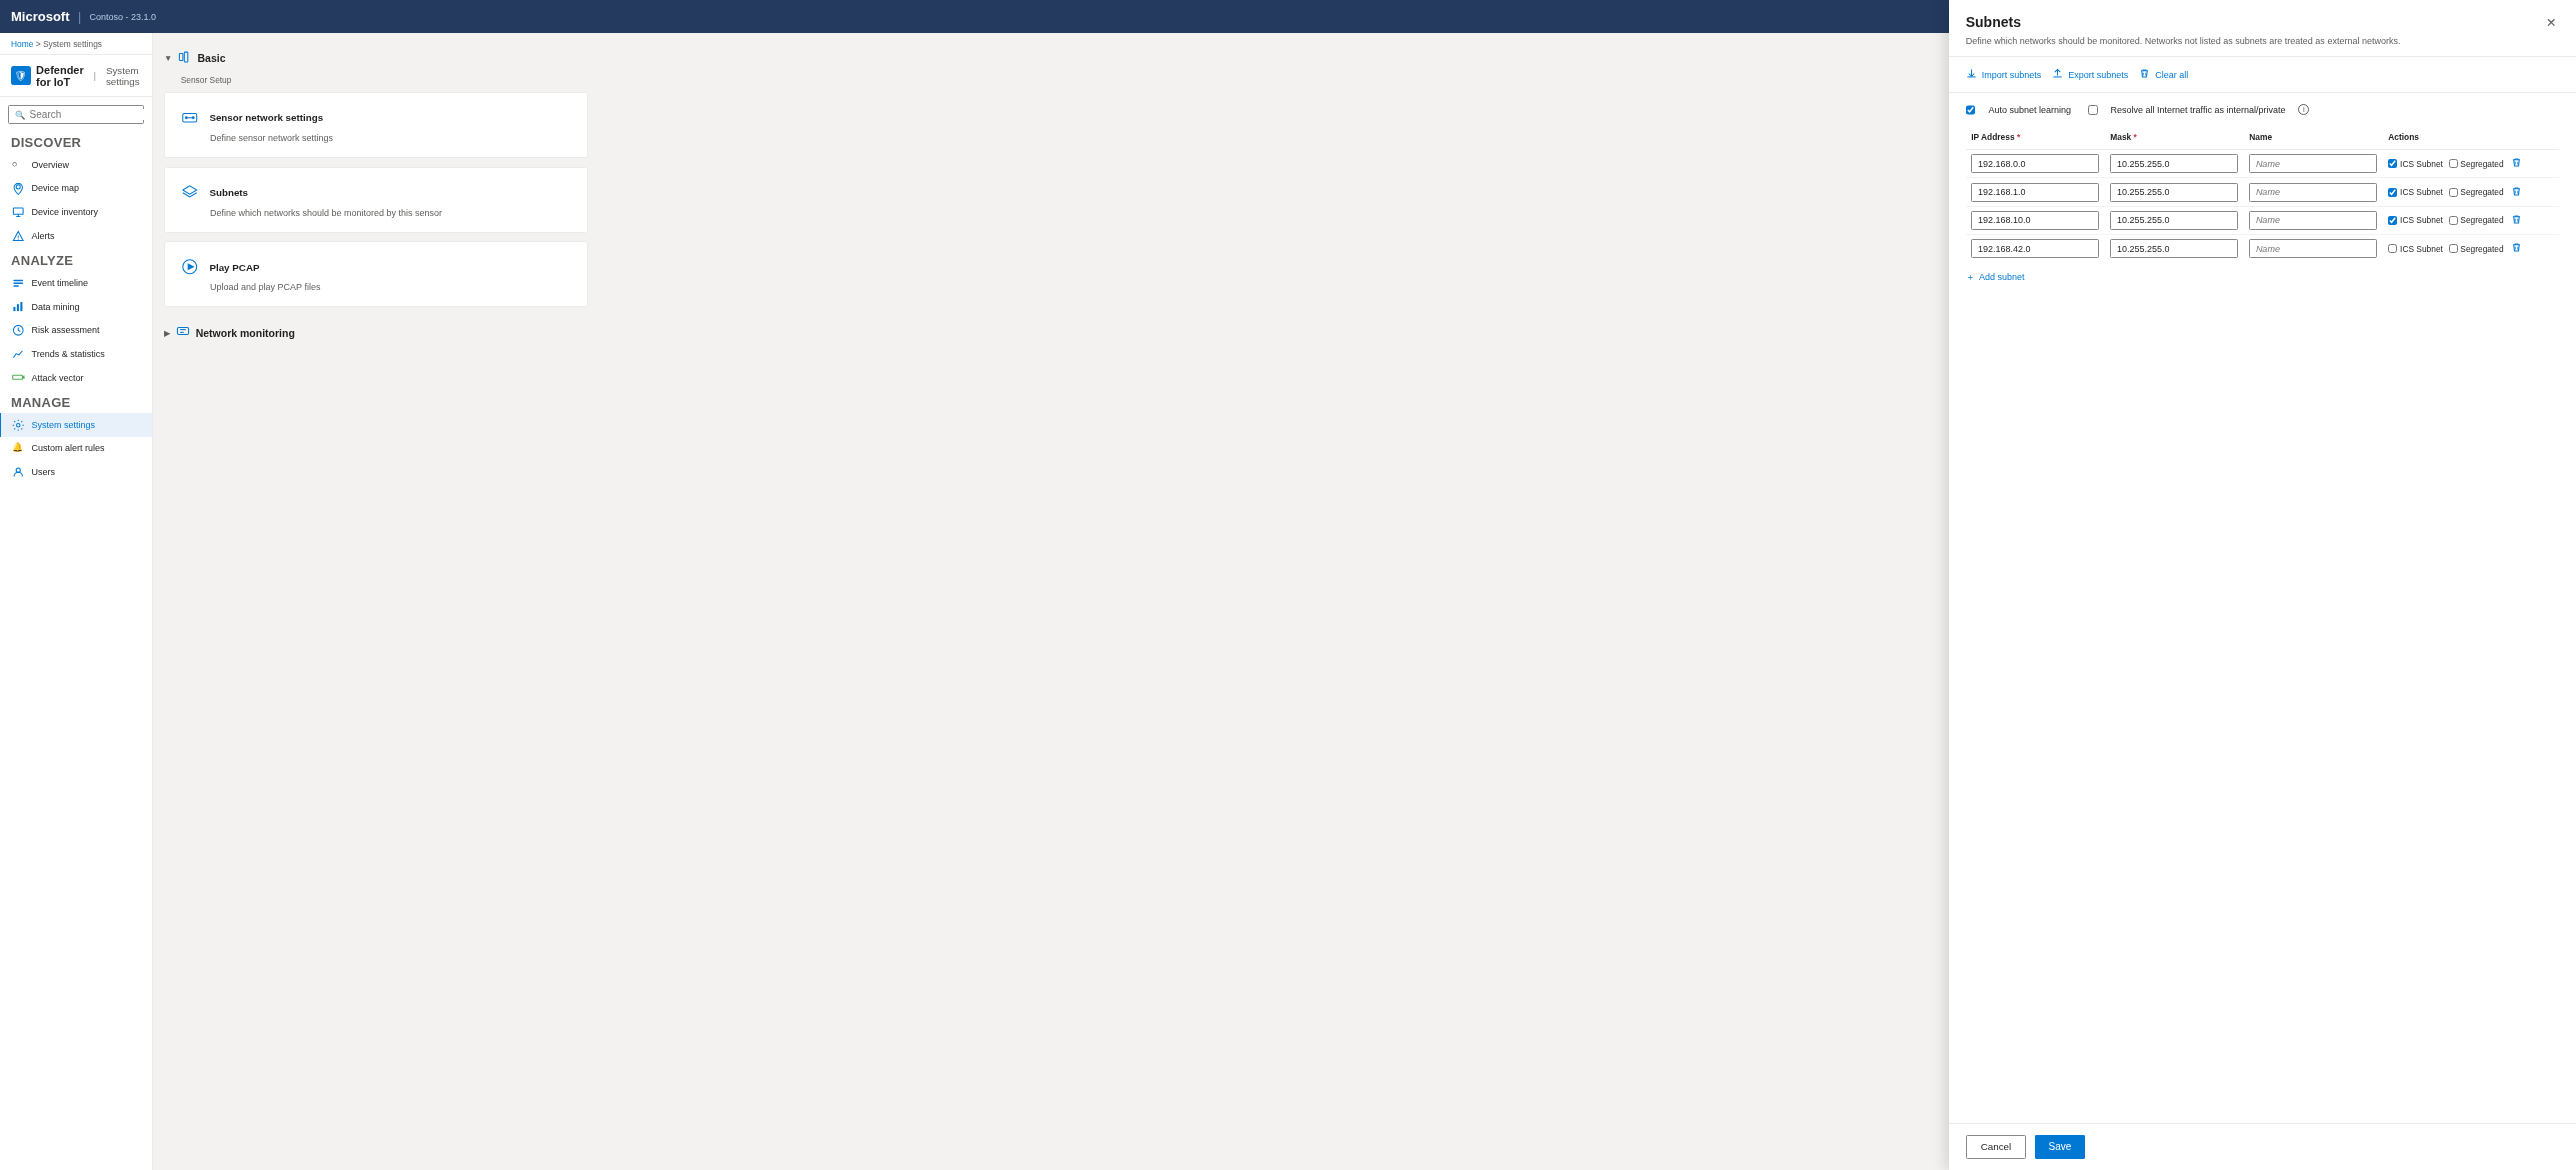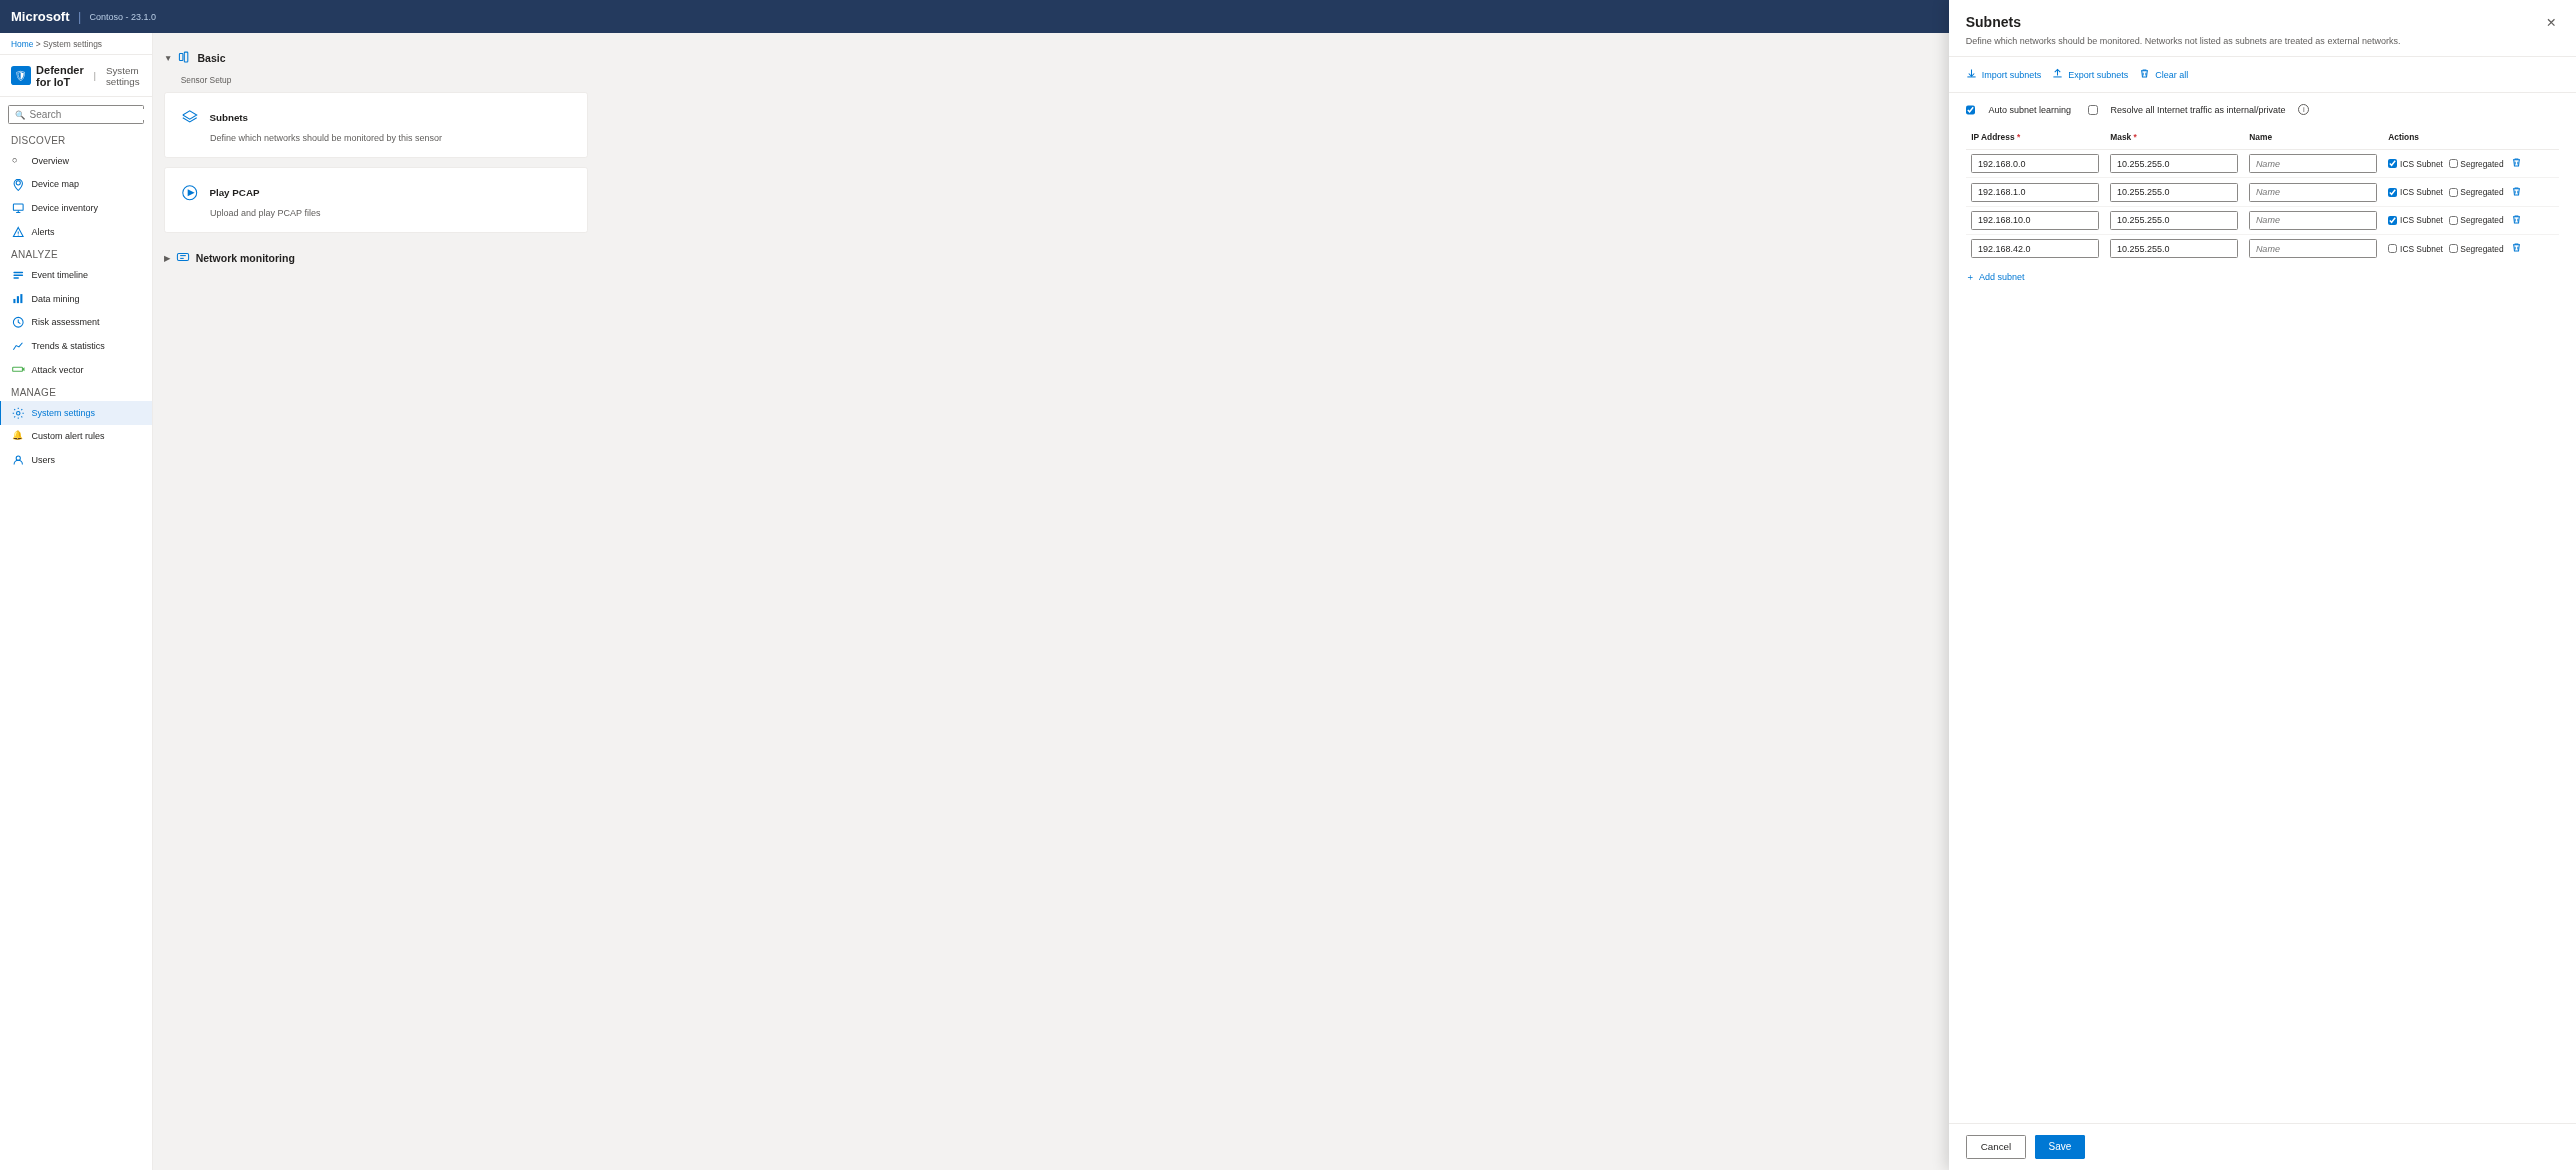--- a/index.html
+++ b/index.html
@@ -104,22 +104,22 @@
       border: none;
       outline: none;
       font-size: 10px;
       flex: 1;
       color: #201f1e;
     }
     .search-icon-svg { color: #605e5c; font-size: 8.4px; }
 
     .nav-section-label {
       padding: 5.6px 11px 2.8px;
-      font-size: 10px;
-      font-weight: 400;
+      font-size: 13px;
+      font-weight: 700;
       color: #605e5c;
       text-transform: uppercase;
       letter-spacing: 0.3px;
     }
 
     .nav-item {
       display: flex;
       align-items: center;
       gap: 7px;
       padding: 5.6px 11px;
@@ -579,20 +579,34 @@
         <span class="section-icon">
           <svg width="14" height="14" viewBox="0 0 20 20">
               <rect x="2" y="5" width="5" height="10" rx="1" fill="none" stroke="#0078d4" stroke-width="1.5"></rect>
               <rect x="9" y="3" width="5" height="14" rx="1" fill="none" stroke="#0078d4" stroke-width="1.5"></rect>
             </svg>
         </span>
         <span class="section-title">Basic</span>
       </div>
       <div class="section-sub-label">Sensor Setup</div>
 
+      <div class="settings-card">
+        <div class="settings-card-header">
+          <div class="settings-card-icon">
+            <svg width="19.5" height="19.5" viewBox="0 0 28 28">
+                <rect x="4" y="8" width="20" height="12" rx="2" fill="none" stroke="#0078d4" stroke-width="1.5"></rect>
+                <line x1="9" y1="14" x2="19" y2="14" stroke="#0078d4" stroke-width="1.5"></line>
+                <circle cx="9" cy="14" r="2" fill="#0078d4"></circle>
+                <circle cx="19" cy="14" r="2" fill="#0078d4"></circle>
+              </svg>
+          </div>
+          <span class="settings-card-title">Sensor network settings</span>
+        </div>
+        <div class="settings-card-desc">Define sensor network settings</div>
+      </div>
 
       <div class="settings-card">
         <div class="settings-card-header">
           <div class="settings-card-icon">
             <svg width="19.5" height="19.5" viewBox="0 0 28 28">
                 <polyline points="4,10 14,4 24,10 14,16 4,10" fill="none" stroke="#0078d4" stroke-width="1.5"></polyline>
                 <polyline points="4,14 14,20 24,14" fill="none" stroke="#0078d4" stroke-width="1.5"></polyline>
               </svg>
           </div>
           <span class="settings-card-title">Subnets</span>

